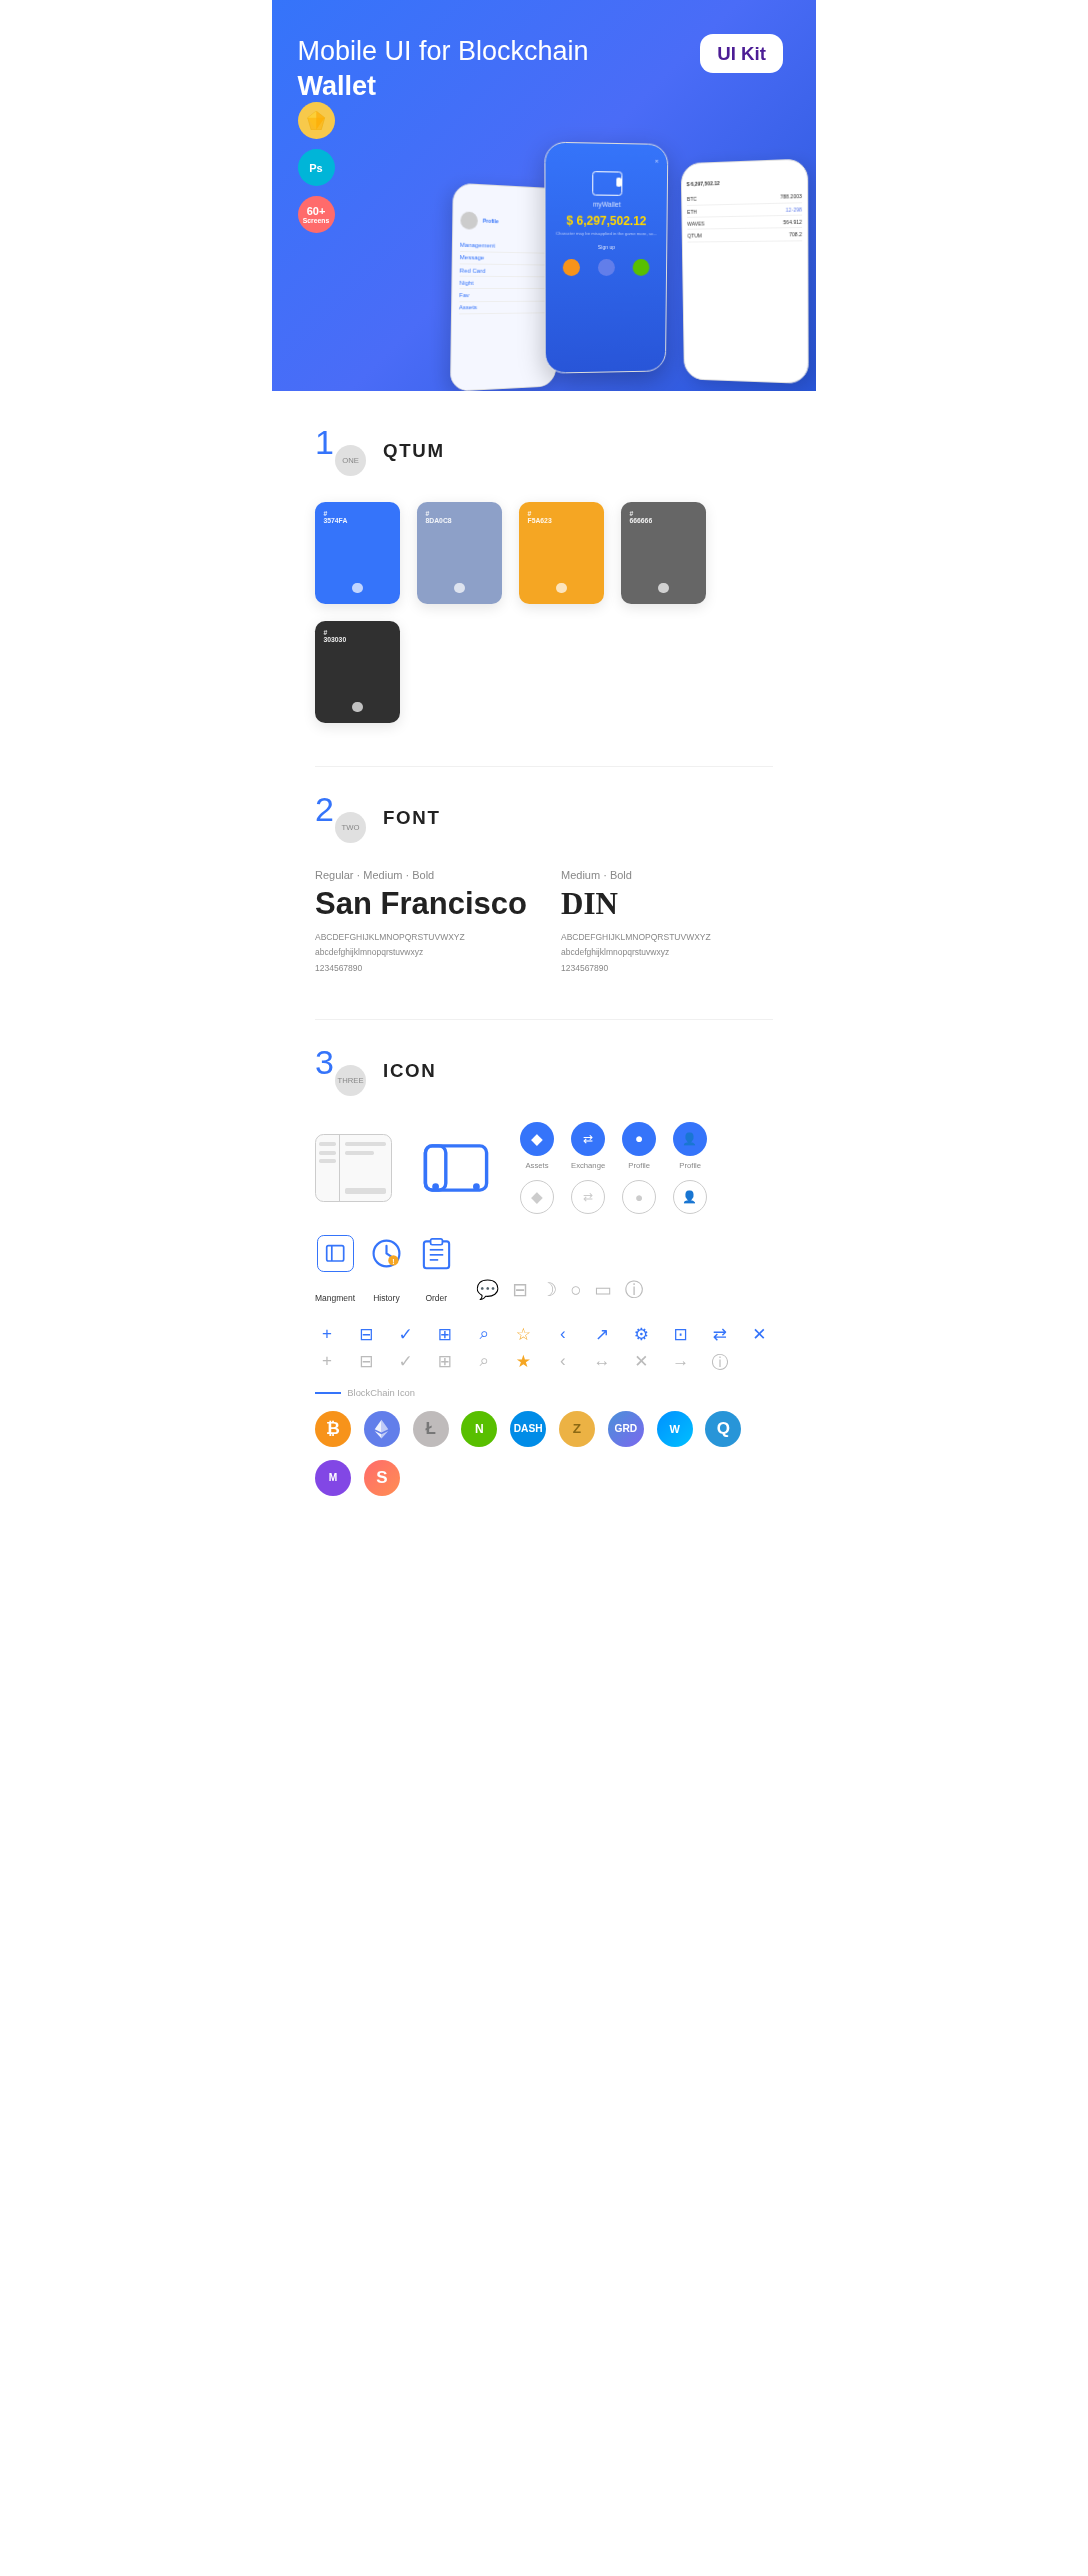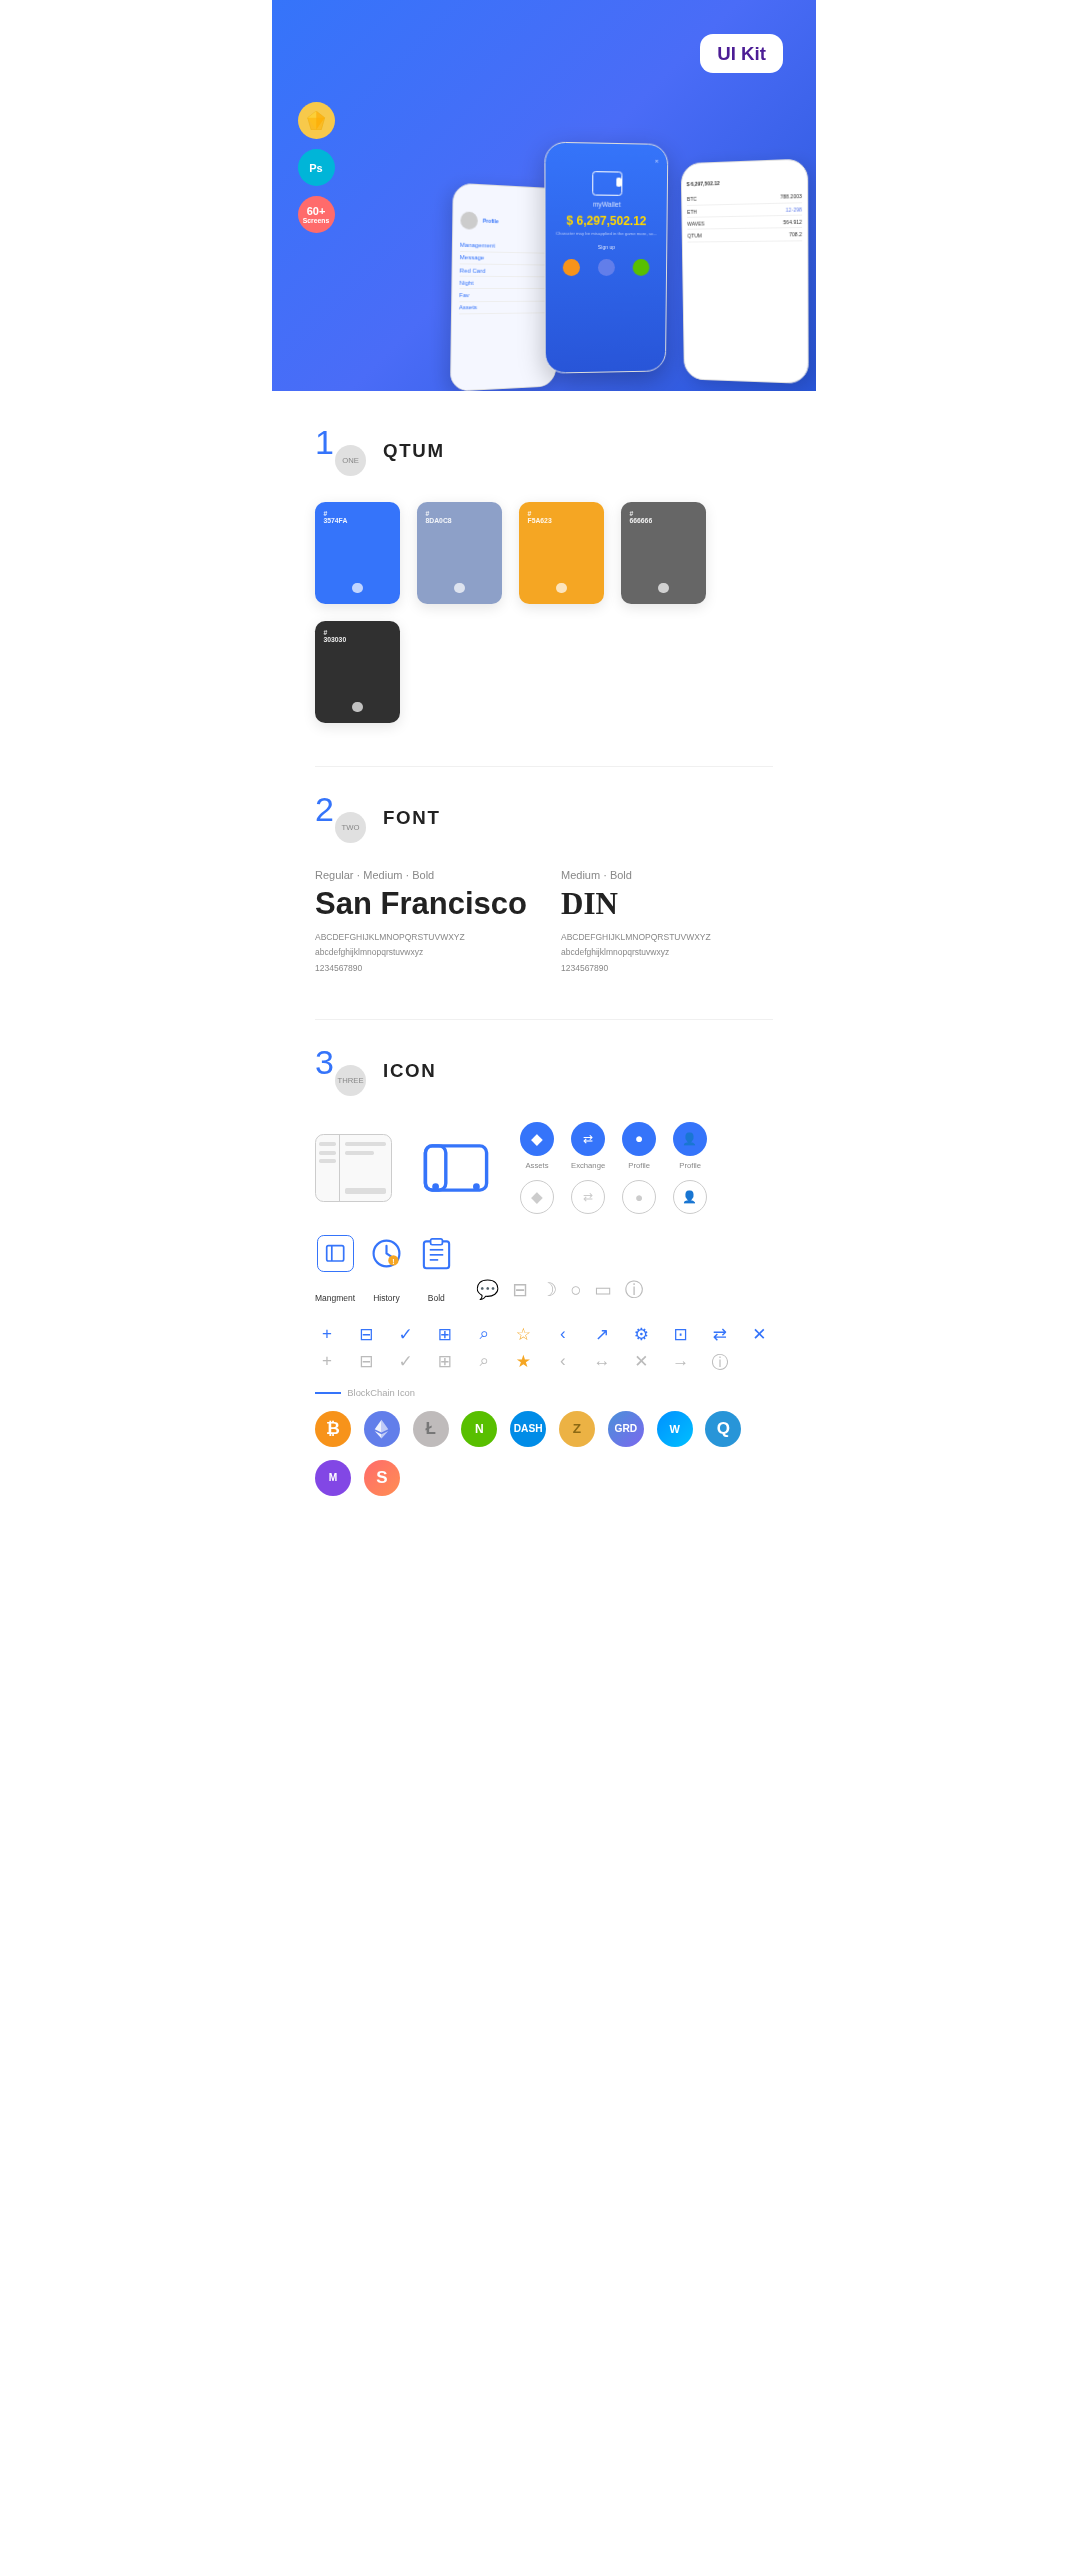--- a/index.html
+++ b/index.html
@@ -242,20 +242,21 @@
     .crypto-waves { background: linear-gradient(135deg, #0090FF, #00C0FF); color: #fff; }
     .crypto-matic { background: #8247E5; color: #fff; }
 
     
     .section-divider { border: none; border-top: 0.9px solid #f0f0f0; margin: 25.5px 0; }
   </style>
 </head>
 <body>
 
 <div class="hero">
+  <h1 class="hero-title">Mobile UI for Blockchain <strong>Wallet</strong></h1>
   <div class="ui-kit-badge">UI Kit</div>
 
   <div class="hero-badges">
     <div class="badge-sketch">
       <svg width="20.4" height="18.7" viewBox="0 0 24 22" fill="none">
         <polygon points="12,0 22,8 18,22 6,22 2,8" fill="#F7C94B" stroke="#E8A800" stroke-width="0.5"></polygon>
         <polygon points="12,0 22,8 12,22" fill="#FDAD00" opacity="0.7"></polygon>
         <polygon points="12,0 2,8 12,22" fill="#FDD231" opacity="0.7"></polygon>
         <polygon points="2,8 22,8 18,22 6,22" fill="#FDAD00" opacity="0.5"></polygon>
       </svg>
@@ -489,21 +490,21 @@
       <div class="nav-icon-item">
         <div style="width:37px;height:37px;display:flex;align-items:center;justify-content:center;">
           <svg width="29" height="32" viewBox="0 0 34 38" fill="none">
             <rect x="2" y="4" width="30" height="32" rx="3" stroke="#3574FA" stroke-width="2.5" fill="none"></rect>
             <line x1="9" y1="14" x2="25" y2="14" stroke="#3574FA" stroke-width="2"></line>
             <line x1="9" y1="20" x2="25" y2="20" stroke="#3574FA" stroke-width="2"></line>
             <line x1="9" y1="26" x2="19" y2="26" stroke="#3574FA" stroke-width="2"></line>
             <rect x="10" y="1" width="14" height="7" rx="2" fill="#fff" stroke="#3574FA" stroke-width="2"></rect>
           </svg>
         </div>
-        <span class="nav-label">Bold</span>
+        <span class="nav-label">Order</span>
       </div>
 
       <div style="flex:1;display:flex;gap:12.8px;align-items:center;flex-wrap:wrap;padding-left:8.5px;">
         <span style="font-size:18.7px;color:#bbb;">💬</span>
         <span style="font-size:18.7px;color:#bbb;">⊟</span>
         <span style="font-size:18.7px;color:#bbb;">☽</span>
         <span style="font-size:18.7px;color:#bbb;">○</span>
         <span style="font-size:18.7px;color:#bbb;">▭</span>
         <span style="font-size:18.7px;color:#bbb;">ⓘ</span>
       </div>

